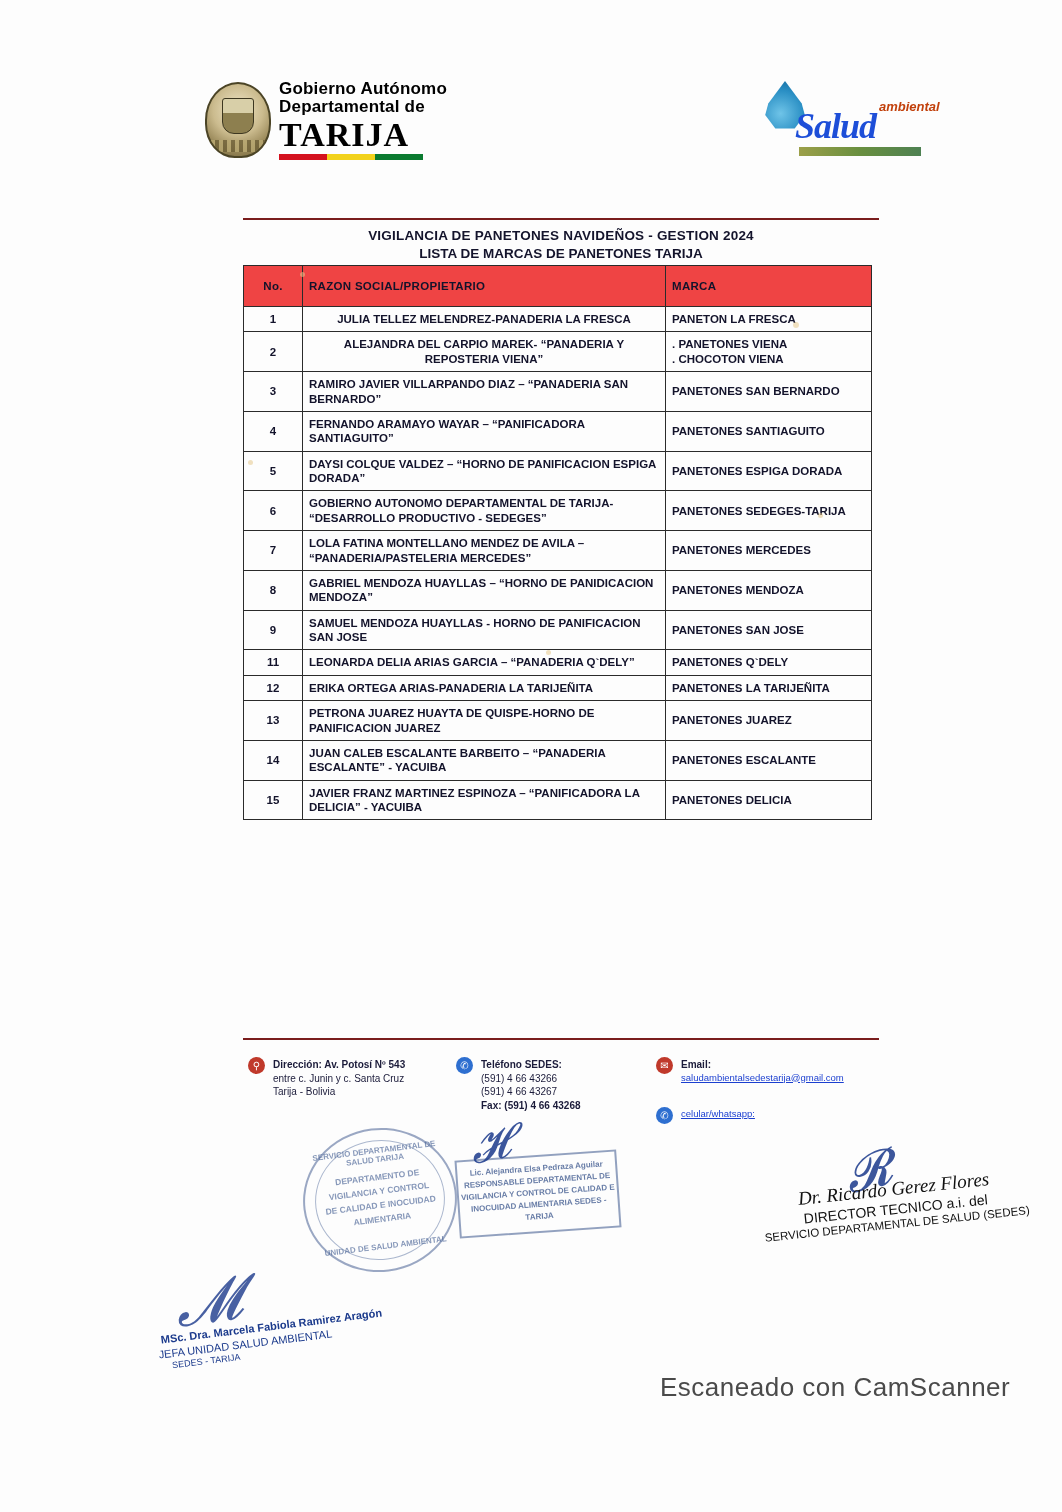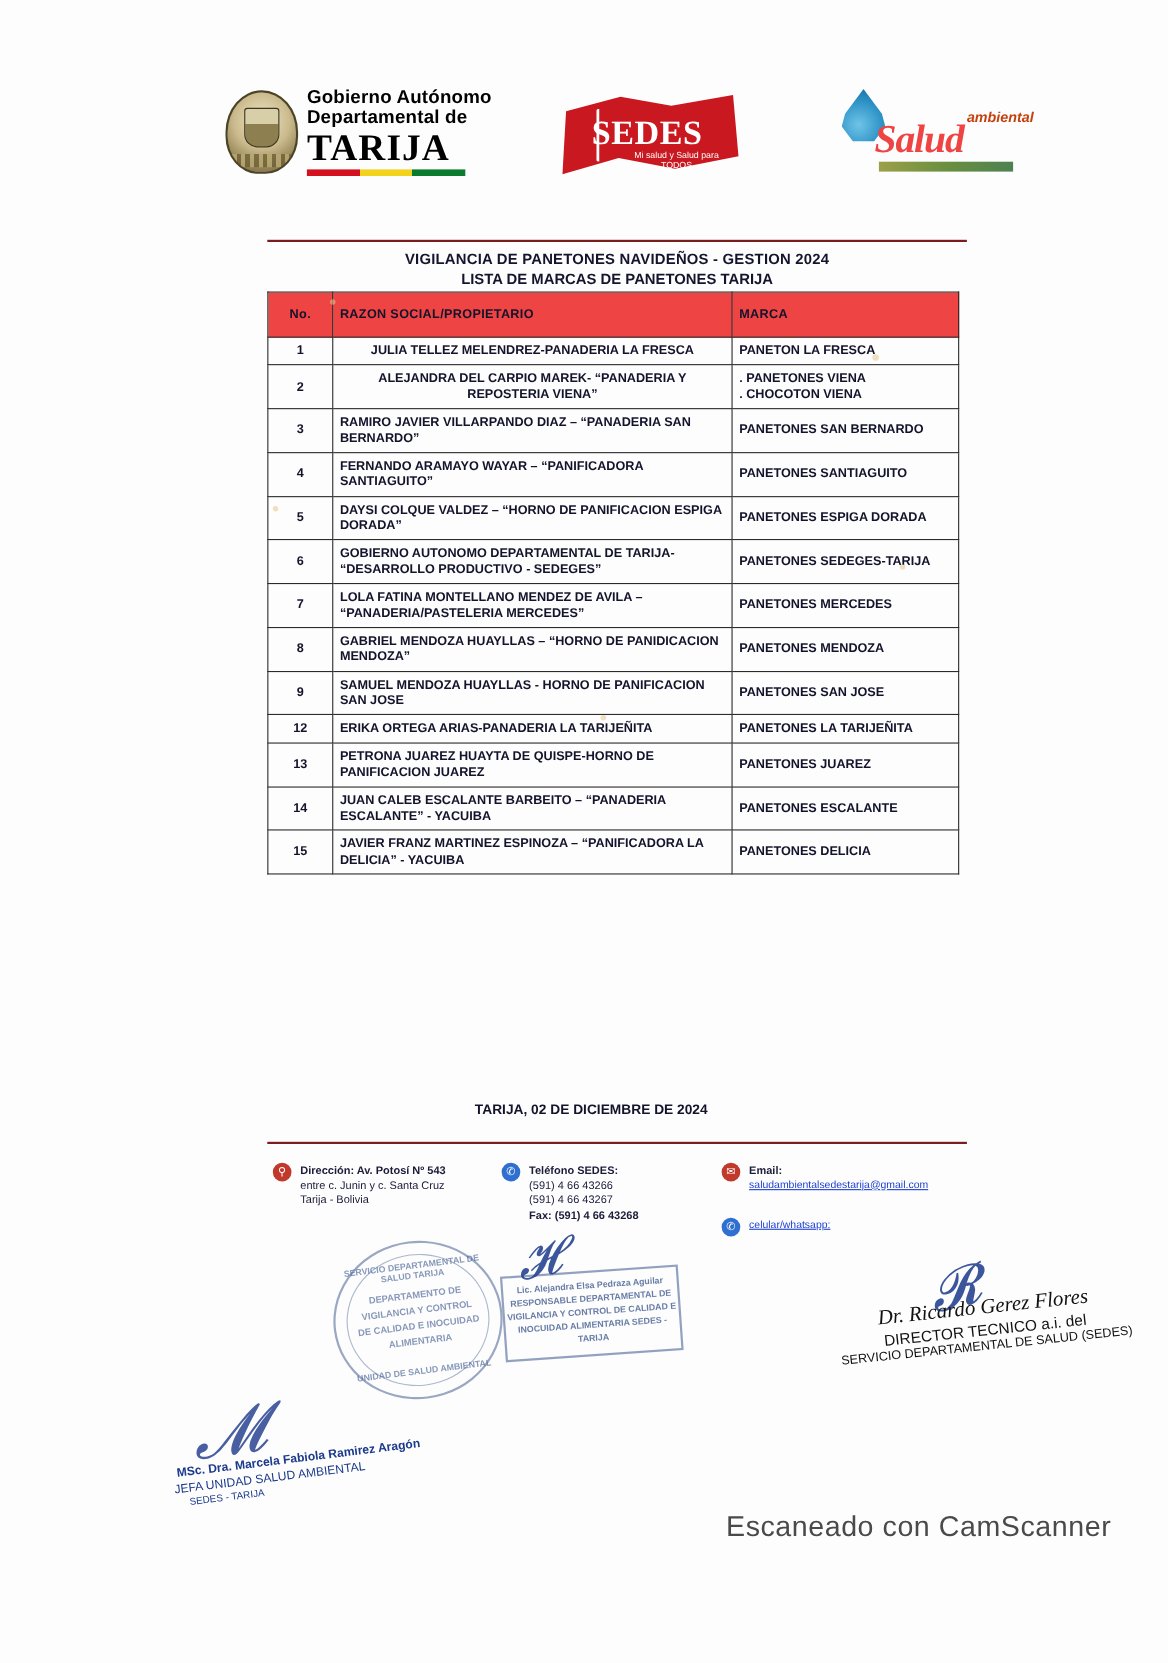--- a/index.html
+++ b/index.html
@@ -157,21 +157,21 @@
     clip-path: polygon(50% 0%, 88% 45%, 95% 68%, 72% 95%, 28% 95%, 5% 68%, 12% 45%);
   }
   .salud-word {
     position: absolute;
     left: 40px;
     top: 26px;
     font-family: "Liberation Serif", serif;
     font-size: 36px;
     font-weight: bold;
     font-style: italic;
-    color: #ef4444;
+    color: #1d4ed8;
     letter-spacing: -1px;
   }
   .salud-ambiental {
     position: absolute;
     left: 124px;
     top: 20px;
     font-size: 13px;
     font-style: italic;
     font-weight: bold;
     color: #c2410c;
@@ -466,26 +466,20 @@
     <div class="logo-gob">
       <div class="coat"></div>
       <div class="gob-text">
         <div class="gob-l1">Gobierno Autónomo</div>
         <div class="gob-l2">Departamental de</div>
         <div class="gob-l3">TARIJA</div>
         <div class="flag-bar"></div>
       </div>
     </div>
 
-    <div class="logo-sedes">
-      <div class="sedes-shape"></div>
-      <div class="sedes-rod"></div>
-      <div class="sedes-word">SEDES</div>
-      <div class="sedes-sub">Mi salud y Salud para TODOS</div>
-    </div>
 
     <div class="logo-salud">
       <div class="drop"></div>
       <div class="salud-ambiental">ambiental</div>
       <div class="salud-word">Salud</div>
       <div class="salud-bar"></div>
     </div>
   </div>
 
   <div class="rule-top"></div>
@@ -578,20 +572,29 @@
           <tr>
             <td class="col-no">9</td>
             <td class="col-razon">SAMUEL MENDOZA HUAYLLAS - HORNO DE PANIFICACION SAN JOSE</td>
             <td class="col-marca">
               <div class="marca-lines">
                 <span>PANETONES SAN JOSE</span>
               </div>
             </td>
           </tr>
           <tr>
+            <td class="col-no">11</td>
+            <td class="col-razon">LEONARDA DELIA ARIAS GARCIA – “PANADERIA Q`DELY”</td>
+            <td class="col-marca">
+              <div class="marca-lines">
+                <span>PANETONES Q`DELY</span>
+              </div>
+            </td>
+          </tr>
+          <tr>
             <td class="col-no">12</td>
             <td class="col-razon">ERIKA ORTEGA ARIAS-PANADERIA LA TARIJEÑITA</td>
             <td class="col-marca">
               <div class="marca-lines">
                 <span>PANETONES LA TARIJEÑITA</span>
               </div>
             </td>
           </tr>
           <tr>
             <td class="col-no">13</td>
@@ -617,21 +620,20 @@
             <td class="col-marca">
               <div class="marca-lines">
                 <span>PANETONES DELICIA</span>
               </div>
             </td>
           </tr>
         </tbody>
     </table>
   </div>
 
-  <div class="footer-date">TARIJA, 02 DE DICIEMBRE DE 2024</div>
 
   <div class="rule-bottom"></div>
 
   <div class="contact">
     <div class="pin p1">⚲</div>
     <div class="c-block c-b1">
       <div class="c-title">Dirección: Av. Potosí Nº 543</div>
       <div>entre c. Junin y c. Santa Cruz</div>
       <div>Tarija - Bolivia</div>
     </div>

